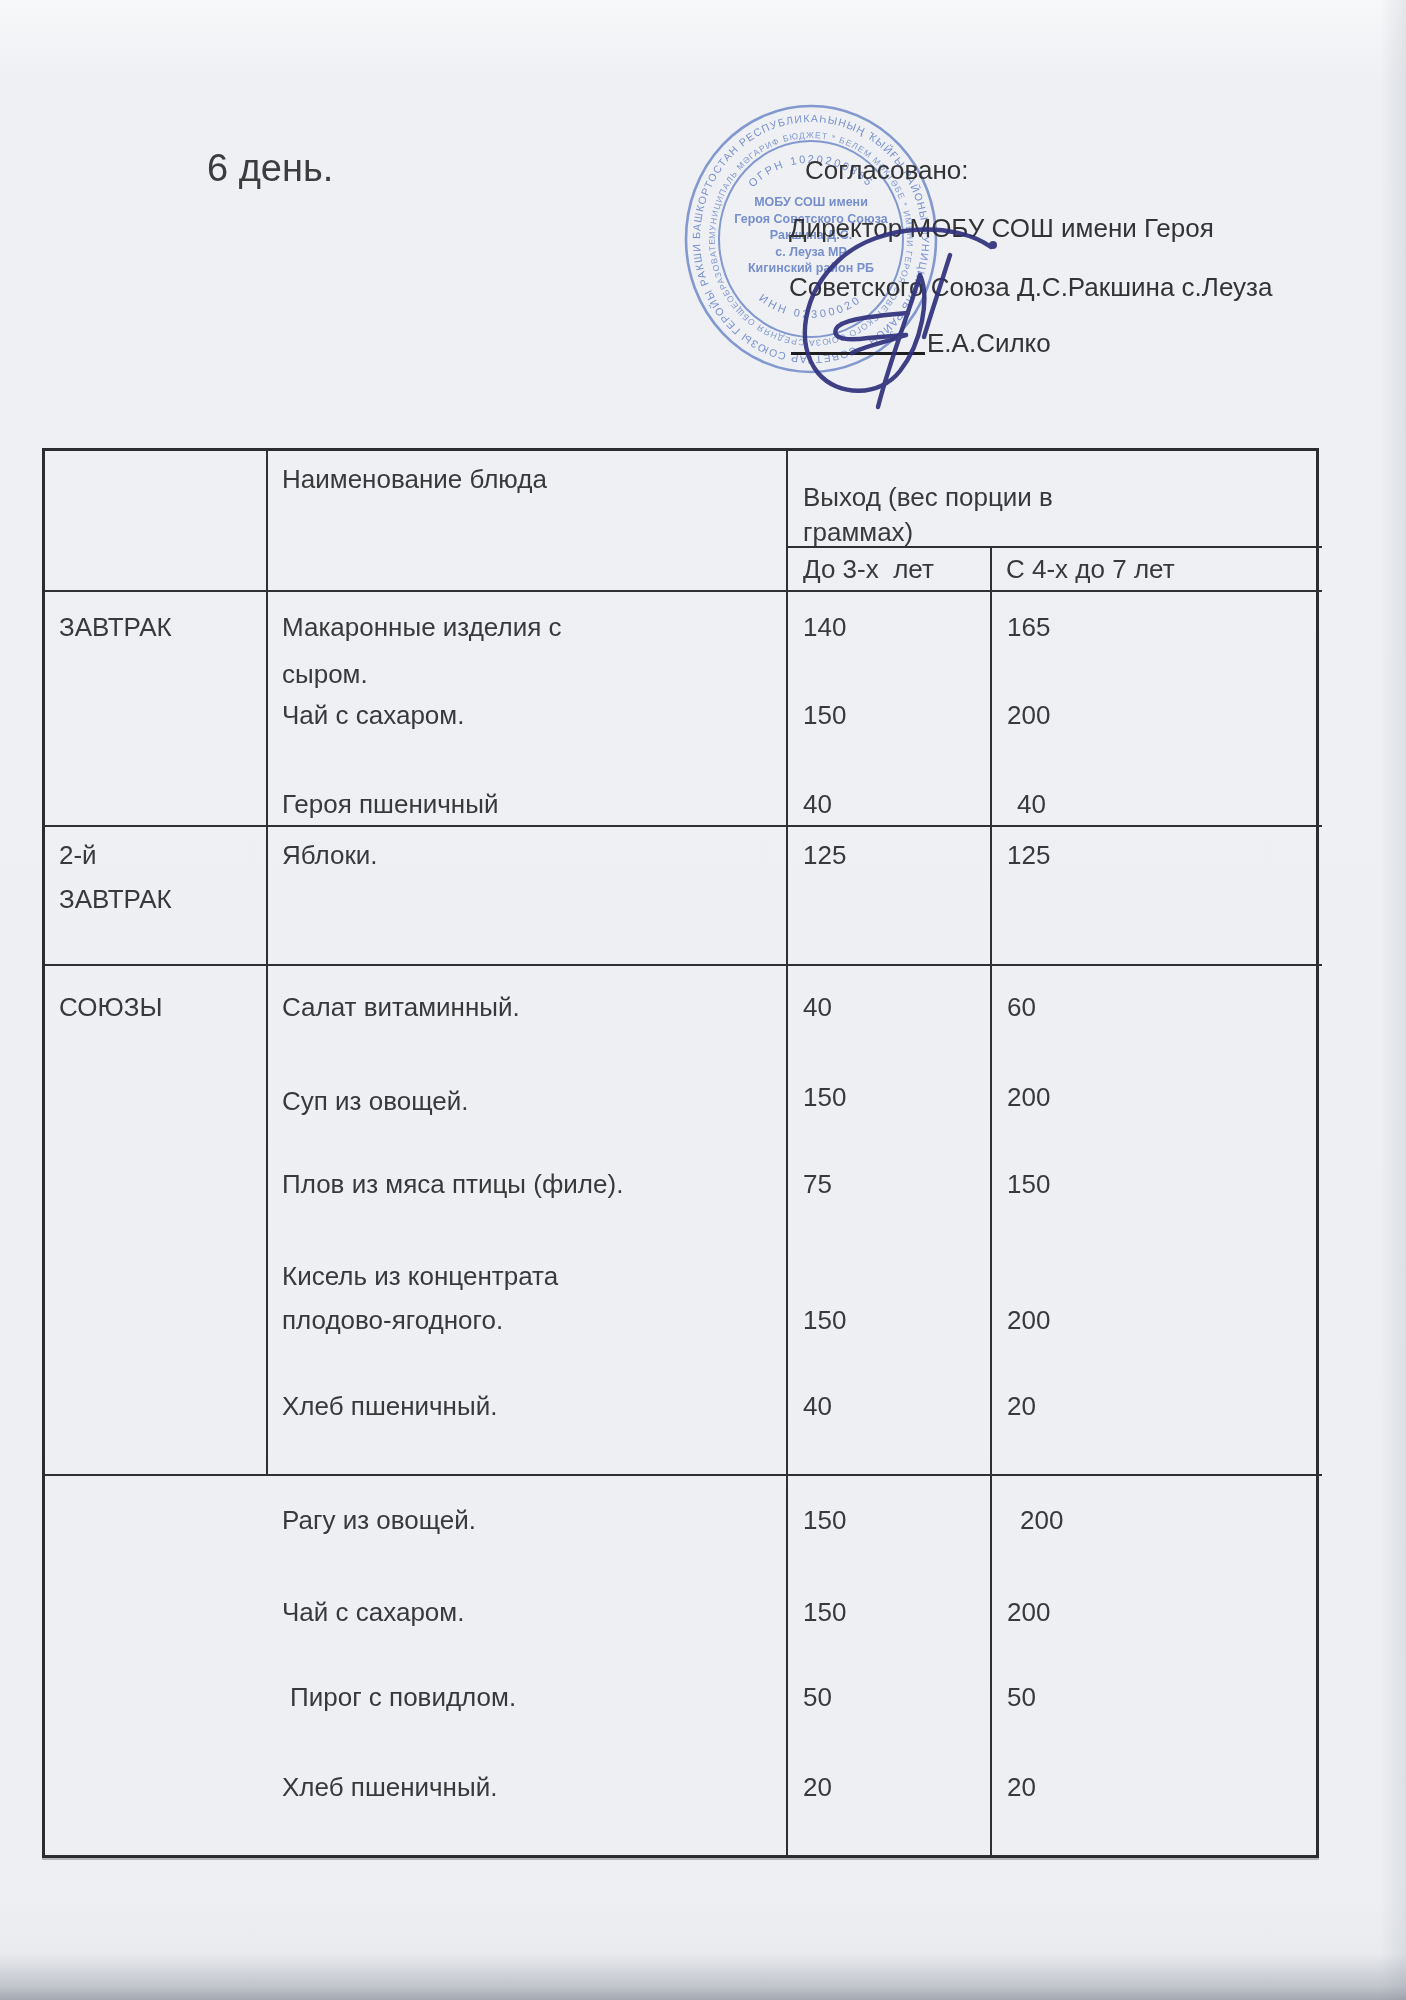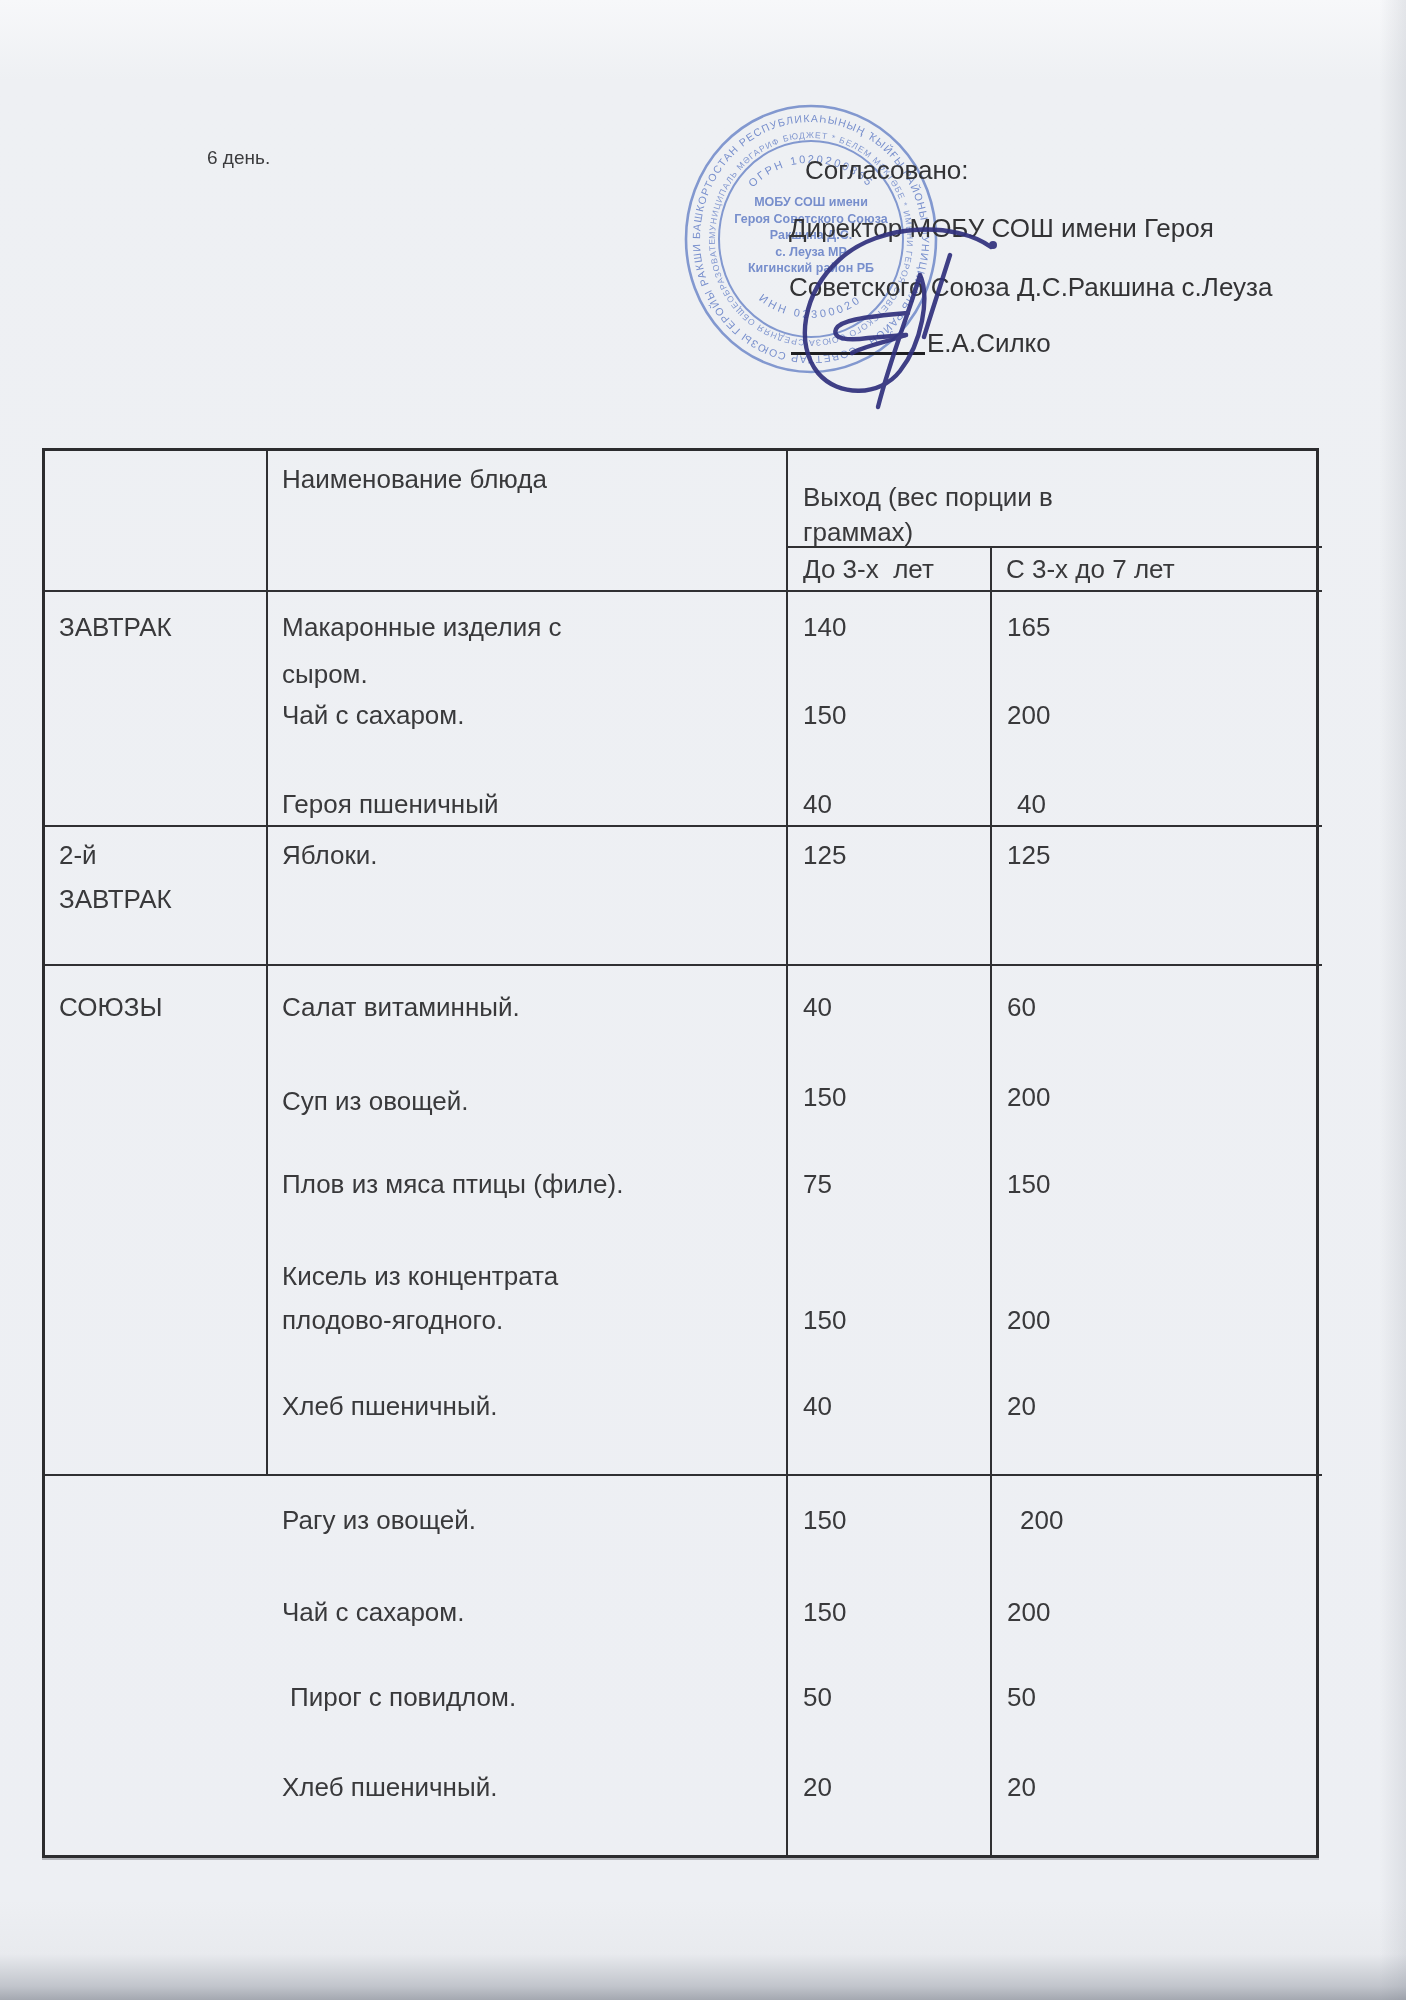--- a/index.html
+++ b/index.html
@@ -5,21 +5,21 @@
   html,body{margin:0;padding:0;background:#dfe2e6;}
   .page{
     position:relative;width:1406px;height:2000px;overflow:hidden;
     background:linear-gradient(180deg,#f7f8fa 0px,#eef0f3 80px,#edeff3 1900px,#e8eaee 1955px);
     font-family:"Liberation Sans",sans-serif;color:#39393b;
   }
   .bottom-shade{position:absolute;left:0;bottom:0;width:100%;height:46px;
     background:linear-gradient(180deg,rgba(130,136,148,0) 0%,rgba(130,136,148,.38) 70%,rgba(108,114,126,.55) 100%);}
   .right-shade{position:absolute;top:0;right:0;width:26px;height:100%;
     background:linear-gradient(90deg,rgba(140,146,158,0),rgba(140,146,158,.18));}
-  .title{position:absolute;left:207px;top:147px;font-size:19px;color:#3c3c3e;}
+  .title{position:absolute;left:207px;top:147px;font-size:38px;color:#3c3c3e;}
   .appr{position:absolute;font-size:26px;color:#333335;white-space:pre;}
   .sig-underline{position:absolute;left:791px;top:352px;width:134px;border-top:3px solid #1f1f22;}
   
   .stamp{position:absolute;left:680px;top:100px;opacity:.82;}
   .stamp text{fill:#5d79c4;}
   
   .signature{position:absolute;left:740px;top:195px;}
   
   .tbl{position:absolute;left:42px;top:448px;width:1277px;height:1410px;box-sizing:border-box;
     border:3px solid #2c2c2e;display:grid;
@@ -93,21 +93,21 @@
       <div class="ln" style="top:13px">Наименование блюда</div>
     </div>
     <div class="c xr" style="grid-area:1/3/2/5">
       <div class="ln" style="top:31px;left:15px">Выход (вес порции в</div>
       <div class="ln" style="top:66px;left:15px">граммах)</div>
     </div>
     <div class="c" style="grid-area:2/3/3/4">
       <div class="ln" style="top:6px;left:15px">До 3-х  лет</div>
     </div>
     <div class="c xr" style="grid-area:2/4/3/5">
-      <div class="ln" style="top:6px">С 3-х до 7 лет</div>
+      <div class="ln" style="top:6px">С 4-х до 7 лет</div>
     </div>
 
     <div class="c" style="grid-area:3/1/4/2">
       <div class="ln" style="top:20px">ЗАВТРАК</div>
     </div>
     <div class="c" style="grid-area:3/2/4/3">
       <div class="ln" style="top:20px">Макаронные изделия с</div>
       <div class="ln" style="top:67px">сыром.</div>
       <div class="ln" style="top:108px">Чай с сахаром.</div>
       <div class="ln" style="top:197px">Героя пшеничный</div>

